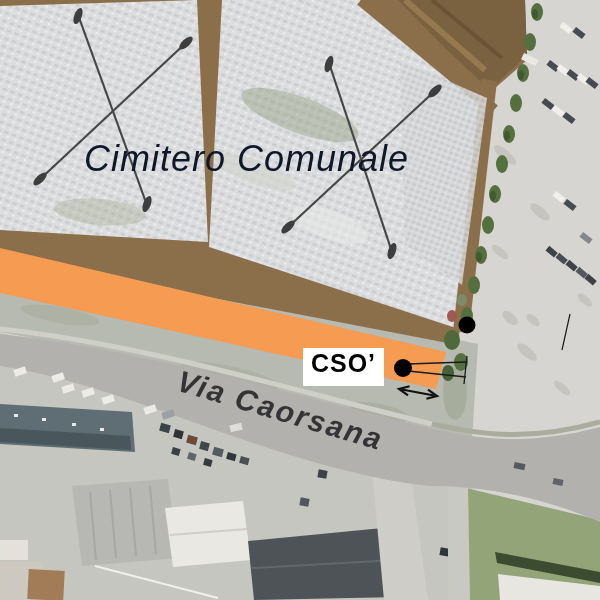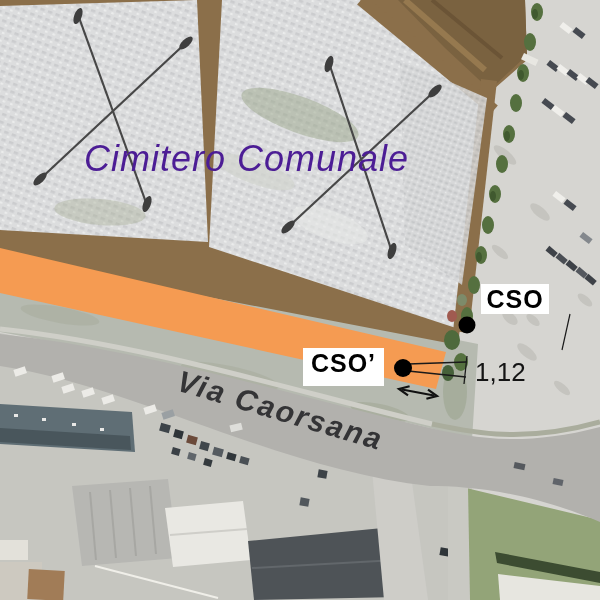--- a/index.html
+++ b/index.html
@@ -1,20 +1,20 @@
 <!DOCTYPE html>
 <html><head>
 <meta charset="utf-8">
 <style>
   html,body{margin:0;padding:0;background:#222;}
   .stage{position:relative;width:600px;height:600px;overflow:hidden;
          font-family:"Liberation Sans","DejaVu Sans",sans-serif;background:#d6d5d1;}
   .stage svg{position:absolute;left:0;top:0;}
   .maplabel{position:absolute;white-space:nowrap;pointer-events:none;}
-  .lbl-cimitero{left:84px;top:138px;font-size:36px;font-style:italic;color:#4c1d95;
+  .lbl-cimitero{left:84px;top:138px;font-size:36px;font-style:italic;color:#0f172a;
                 letter-spacing:1px;}
   .lbl-via{left:183px;top:364px;font-size:30px;font-style:italic;font-weight:bold;
            color:#343436;transform:rotate(16.5deg);transform-origin:left top;letter-spacing:2px;}
   .ptlabel{position:absolute;background:#ffffff;color:#000;font-weight:bold;font-size:25px;
            line-height:30px;text-align:center;letter-spacing:1px;}
   .lbl-cso{left:481px;top:284px;width:68px;height:30px;}
   .lbl-csop{left:303px;top:348px;width:81px;height:38px;}
   .dim{position:absolute;font-size:26px;color:#141414;}
   .dim-112{left:475px;top:357px;}
   .dim-410{left:412px;top:396px;}
@@ -241,16 +241,14 @@
       <polyline points="409.6,386.2 399,389 408,395.3"></polyline>
       <polyline points="428,389.7 437,396 426.4,398.8"></polyline>
     </g>
     <circle cx="467" cy="325" r="8.5" fill="#000"></circle>
     <circle cx="403" cy="368" r="9" fill="#000"></circle>
   </g>
 </svg>
 
 <div class="maplabel lbl-cimitero">Cimitero Comunale</div>
 <div class="maplabel lbl-via">Via Caorsana</div>
-<div class="ptlabel lbl-cso">CSO</div>
 <div class="ptlabel lbl-csop">CSO’</div>
-<div class="dim dim-112">1,12</div>
 </div>
 
 </body></html>

